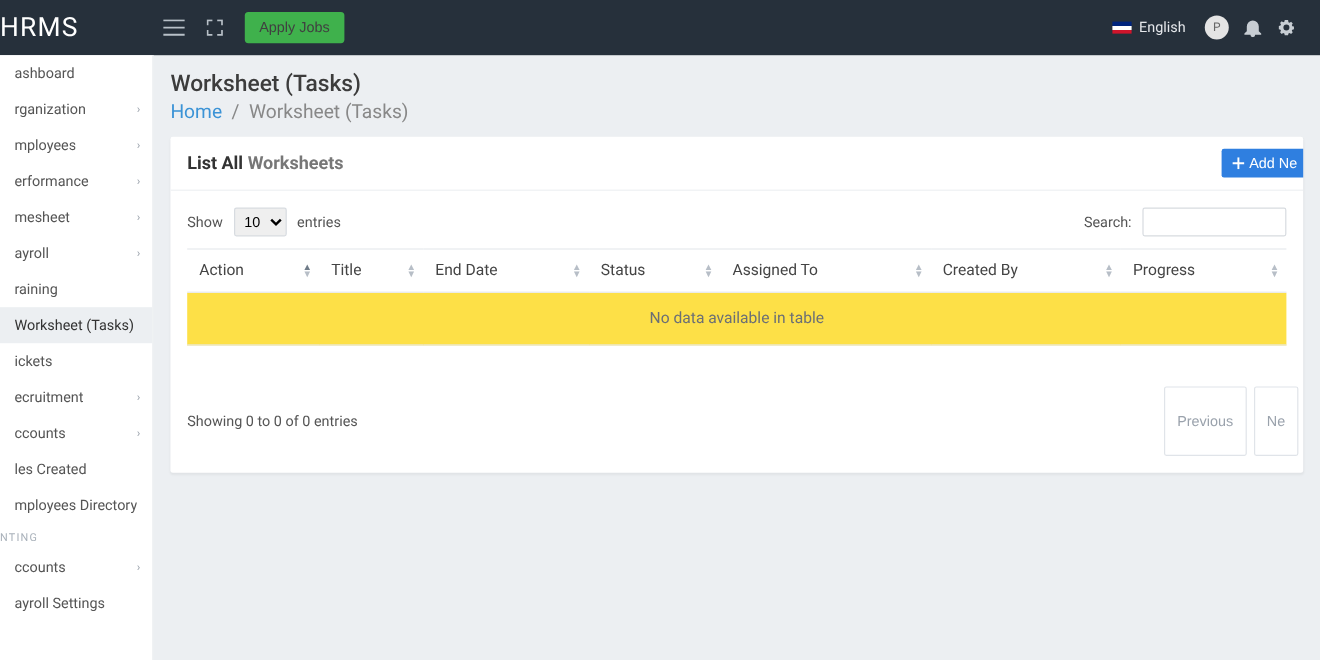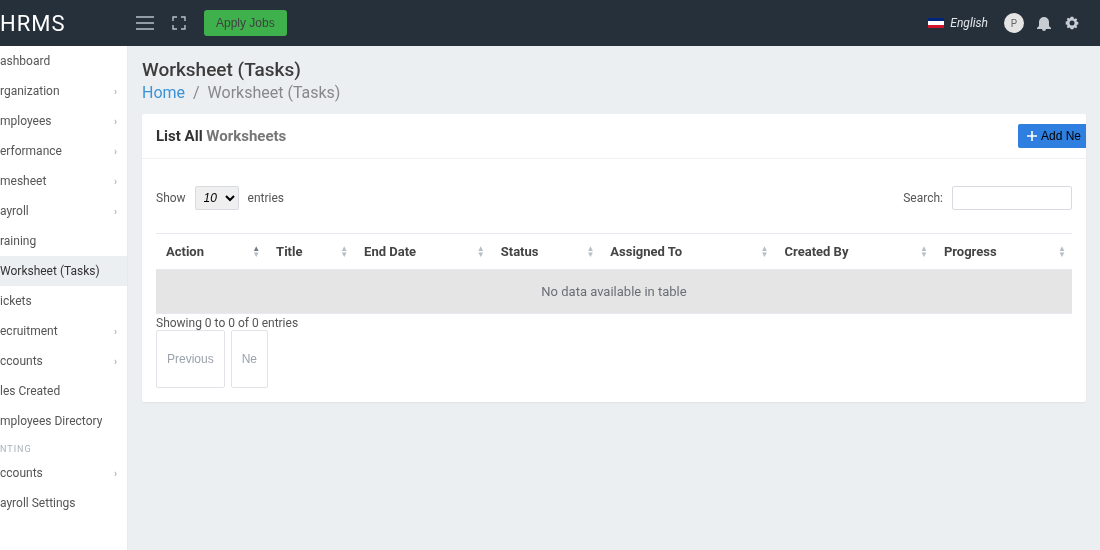--- a/index.html
+++ b/index.html
@@ -51,21 +51,20 @@
   }
   .spacer { flex: 1; }
   .lang {
     display: inline-flex;
     align-items: center;
     gap: 6px;
     font-size: 12px;
     margin-right: 10px;
     color: #e4e6ea;
     cursor: pointer;
-    font-style: italic;
   }
   .flag {
     width: 16px; height: 10px;
     background: linear-gradient(to bottom, #00247d 33%, #fff 33%, #fff 66%, #cf142b 66%);
     position: relative;
     display: inline-block;
   }
   .avatar-circle {
     width: 20px; height: 20px;
     border-radius: 50%;
@@ -91,21 +90,21 @@
     height: calc(550px - 46px);
   }
   .sidebar {
     width: 128px;
     background: #fff;
     overflow: hidden;
     border-right: 1px solid #e6e9ed;
   }
   .sidebar ul { list-style: none; }
   .sidebar li {
-    padding: 0 10px 0 0;
+    padding: 0 10px 0 12px;
     height: 30px;
     display: flex;
     align-items: center;
     justify-content: space-between;
     color: #555;
     font-size: 12px;
     cursor: pointer;
     white-space: nowrap;
   }
   .sidebar li .lbl { overflow: hidden; }
@@ -153,21 +152,21 @@
     padding: 10px 14px;
     border-bottom: 1px solid #eef0f3;
   }
   .card-header .title {
     font-size: 15px;
     color: #333;
   }
   .card-header .title .muted { color: #777; font-weight: 700; }
   .addnew-btn {
     background: #2f7fe0;
-    color: #000000;
+    color: #ffffff;
     border: none;
     border-radius: 2px;
     padding: 5px 9px;
     font-size: 12px;
     display: inline-flex;
     align-items: center;
     gap: 4px;
     cursor: pointer;
     margin-right: -18px;
   }
@@ -175,27 +174,26 @@
 
   .dt-top {
     display: flex;
     justify-content: space-between;
     align-items: center;
     font-size: 12px;
     color: #555;
     margin-bottom: 10px;
   }
   .dt-top select {
-    margin: 13px 6px;
+    margin: 0 6px;
     height: 24px;
     border: 1px solid #d7dbe0;
     border-radius: 2px;
     font-size: 12px;
     padding: 0 4px;
-    font-style: italic;
   }
   .dt-top input[type="text"] {
     margin-left: 6px;
     height: 24px;
     width: 120px;
     border: 1px solid #d7dbe0;
     border-radius: 2px;
     padding: 0 6px;
     font-size: 12px;
   }
@@ -204,52 +202,51 @@
     width: 100%;
     border-collapse: collapse;
     font-size: 13px;
   }
   table.data thead th {
     text-align: left;
     border-top: 1px solid #e6e9ed;
     border-bottom: 1px solid #e6e9ed;
     padding: 10px 10px;
     color: #444;
-    font-weight: 700;
+    font-weight: 400;
     position: relative;
     white-space: nowrap;
   }
   .sort-arrows {
     position: absolute;
     right: 6px;
     top: 50%;
     transform: translateY(-50%);
     line-height: 6px;
     font-size: 8px;
     color: #b7bec7;
     display: flex;
     flex-direction: column;
   }
   .sort-arrows .up { color: #6f7b88; }
   table.data tbody td.empty {
     text-align: center;
     padding: 14px 10px;
-    background: #e5e5e5;
+    background: #fde047;
     color: #6b6f75;
     border-bottom: 1px solid #e6e9ed;
   }
 
   .dt-bottom {
     display: flex;
     justify-content: space-between;
-    align-items: flex-start;
-    margin-top: 2px;
+    align-items: center;
+    margin-top: 34px;
     font-size: 12px;
     color: #555;
-    flex-direction: column;
   }
   .pager {
     display: flex;
     gap: 6px;
     margin-right: -10px;
   }
   .pager button {
     border: 1px solid #e0e4e9;
     background: #fff;
     color: #9aa2ac;

